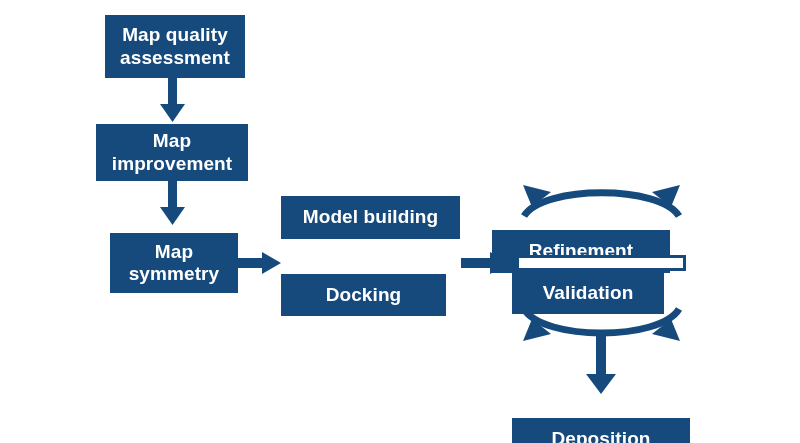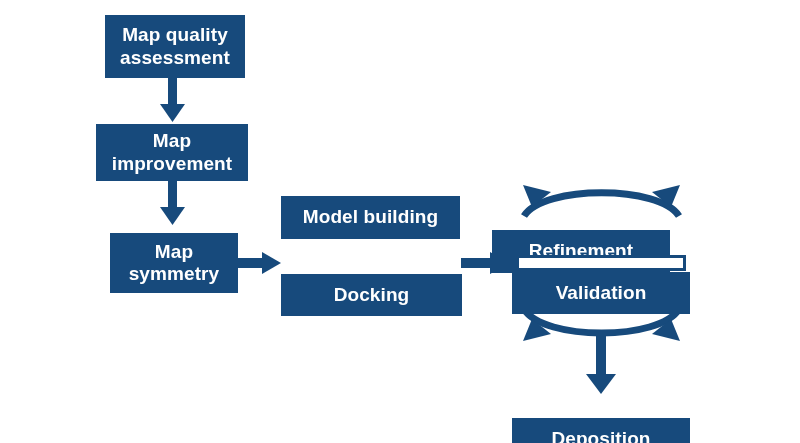--- a/index.html
+++ b/index.html
@@ -104,23 +104,23 @@
 assessment</div>
 
   <div class="node node-md" style="left:96px; top:124px; width:152px; height:57px;">Map
 improvement</div>
 
   <div class="node node-md" style="left:110px; top:233px; width:128px; height:60px;">Map
 symmetry</div>
 
   <div class="node node-md" style="left:281px; top:196px; width:179px; height:43px;">Model building</div>
 
-  <div class="node node-md" style="left:281px; top:274px; width:181px; height:42px;text-align:center;">Docking</div>
+  <div class="node node-md" style="left:281px; top:274px; width:165px; height:42px;text-align:center;">Docking</div>
 
   <div class="node node-md" style="left:492px; top:210px; width:178px; height:43px;margin-top:20px;">Refinement</div>
 
   <div class="gap-strip" style="left:516px; top:255px; width:170px; height:16px;"></div>
 
-  <div class="node node-md" style="left:512px; top:272px; width:178px; height:42px;">Validation</div>
+  <div class="node node-md" style="left:512px; top:272px; width:152px; height:42px;">Validation</div>
 
   <div class="node node-md" style="left:512px; top:394px; width:178px; height:42px;margin-top:24px;">Deposition</div>
 
 </div>
 
 </body></html>

